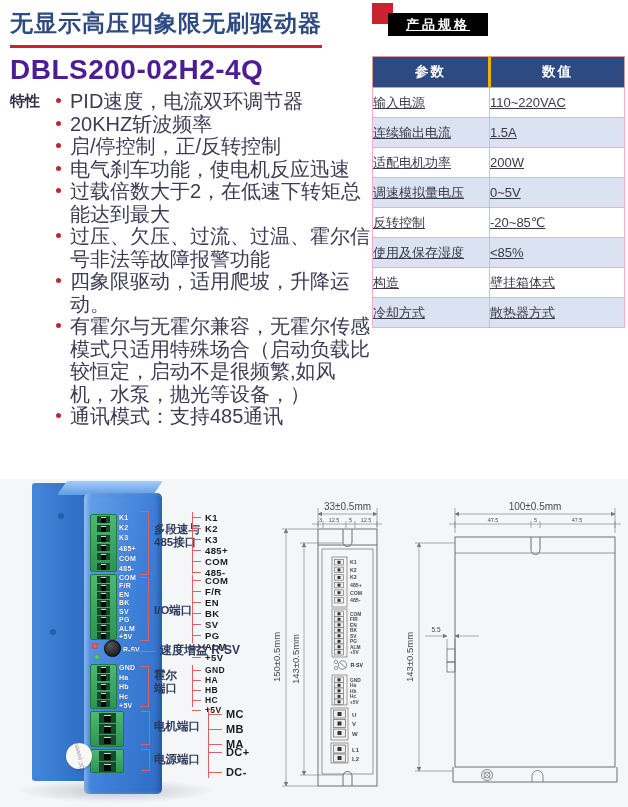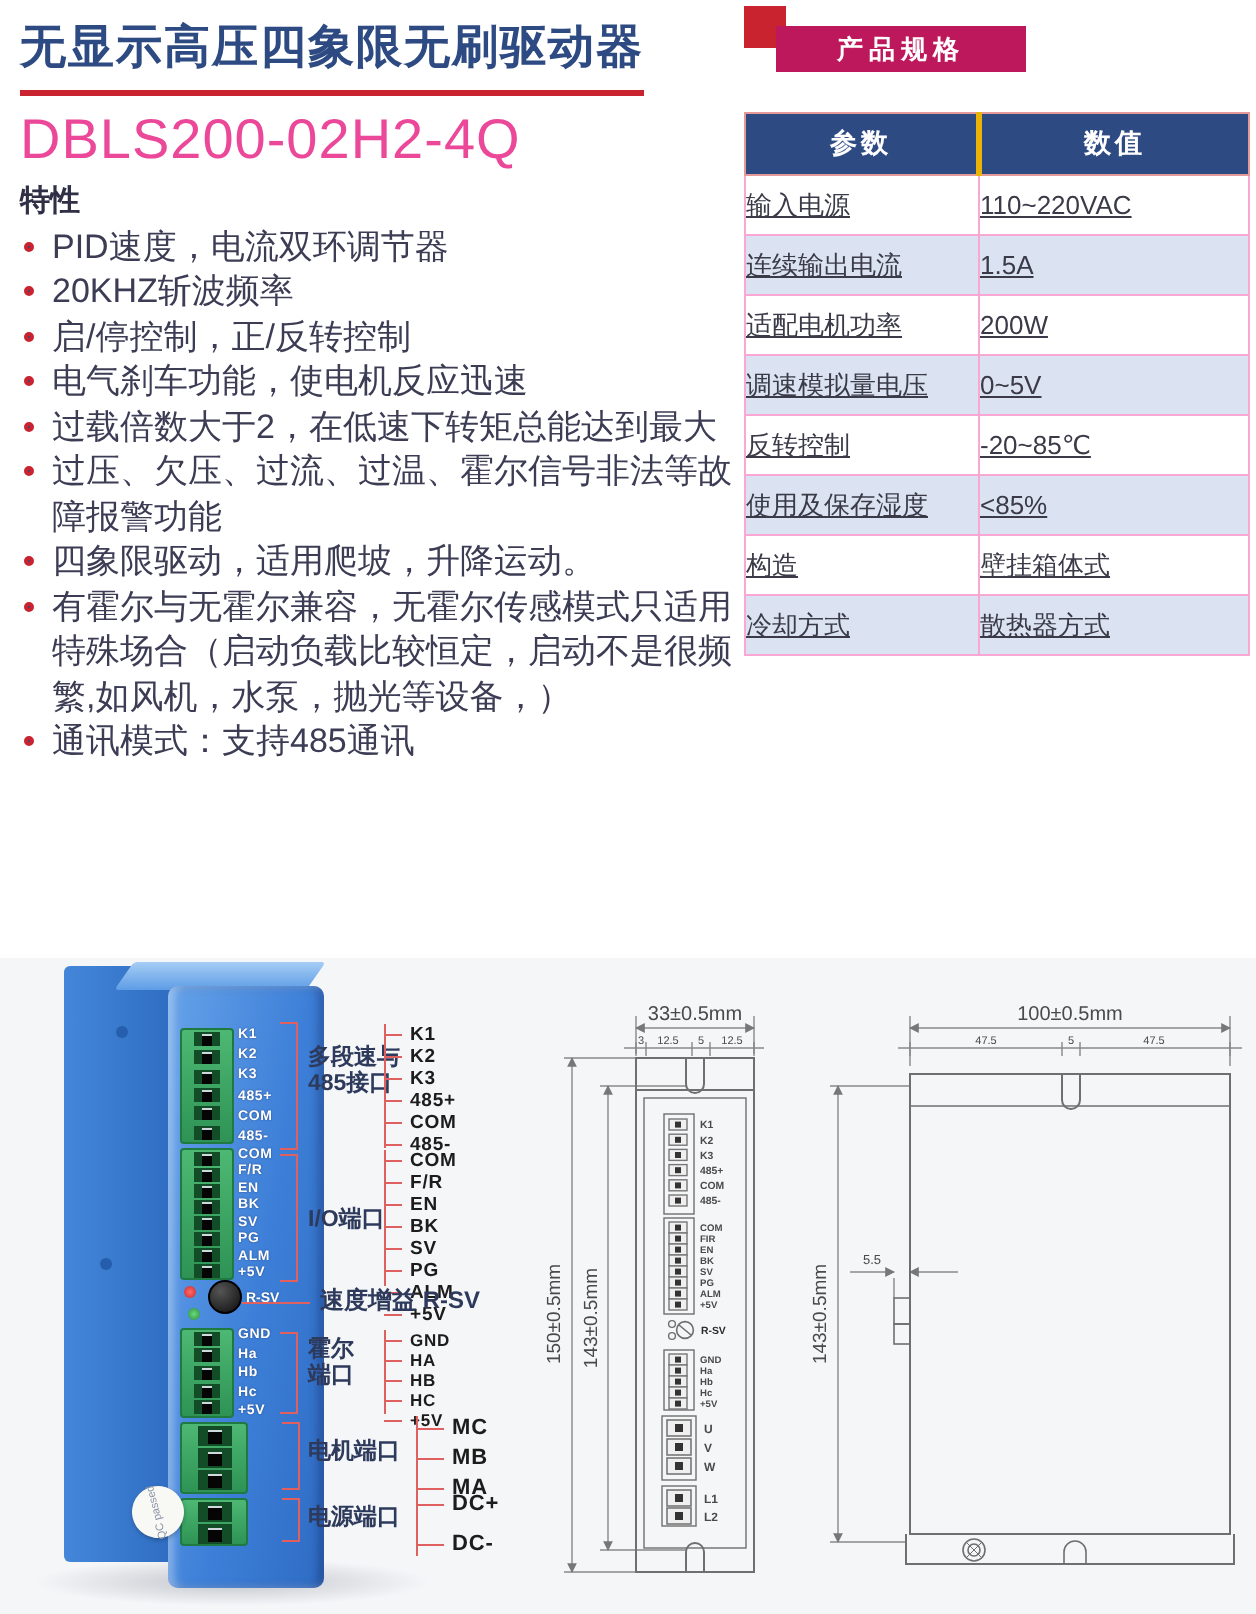--- a/index.html
+++ b/index.html
@@ -4,30 +4,30 @@
 <style>
   * { margin:0; padding:0; box-sizing:border-box; }
   html,body { background:#fff; }
   body { font-family:"Liberation Sans","DejaVu Sans",sans-serif; }
   .page { position:relative; width:628px; height:807px; background:#fff; overflow:hidden; }
 
   
   .title-wrap { position:absolute; left:10px; top:8px; }
   .title-wrap h1 { display:inline-block; font-size:23px; font-weight:bold; color:#2d4a82;
     letter-spacing:1px; border-bottom:3px solid #c8232e; padding-bottom:6px; }
-  .model { font-size:28px; color:#ec4899; margin-top:6px; letter-spacing:.5px; font-weight:400; }
+  .model { font-size:28px; color:#4c1d95; margin-top:6px; letter-spacing:.5px; font-weight:700; }
   .badge-red { position:absolute; left:372px; top:3px; width:21px; height:21px; background:#c8232e; z-index:1; }
-  .badge { position:absolute; left:388px; top:13px; width:125px; height:23px; background:#be185d; color:#fff;
-    font-size:13px; font-weight:bold; letter-spacing:3px; display:flex; align-items:center; justify-content:center; z-index:2; }
+  .badge { position:absolute; left:388px; top:13px; width:100px; height:23px; background:#000000; color:#fff;
+    font-size:13px; font-weight:bold; letter-spacing:3px; display:flex; align-items:center; justify-content:center; z-index:2;text-decoration:underline; }
 
   
-  .features { position:absolute; left:10px; top:90px; width:360px; display:flex; align-items:flex-start;flex-direction:column; }
+  .features { position:absolute; left:10px; top:90px; width:360px; display:flex; align-items:flex-start; }
   .feat-head { flex:none; width:44px; font-size:15px; font-weight:bold; color:#2f2f45; line-height:22.5px; }
   .features ul { list-style:none; flex:1; }
-  .features li { display:flex; font-size:17px; line-height:22.5px; color:#3c3c55; }
+  .features li { display:flex; font-size:20px; line-height:22.5px; color:#3c3c55; }
   .blt { flex:none; width:5px; height:5px; border:2px solid #c8232e; background:#2d4a82; border-radius:50%; margin:8px 9px 0 2px; }
 
   
   table.spec { position:absolute; left:372px; top:56px; width:253px; border-collapse:collapse;
     color:#3a3a48; font-size:13px; }
   table.spec th { background:#2d4a82; color:#fff; font-weight:600; height:31px; font-size:13.5px;
     letter-spacing:2px; border:1px solid #e59a9a; }
   table.spec th + th { border-left:3px solid #eab308; }
   table.spec td { height:30px; border:1px solid #f9a8d4;text-decoration:underline; }
   table.spec td:first-child { width:117px; }

